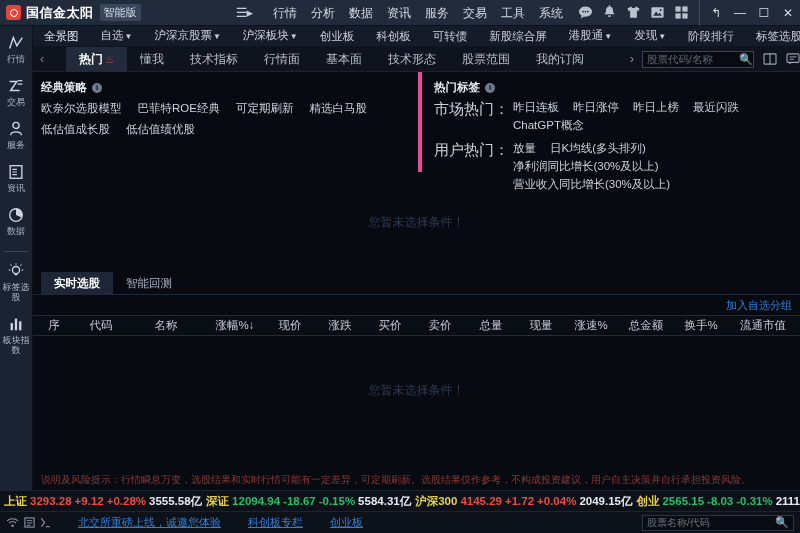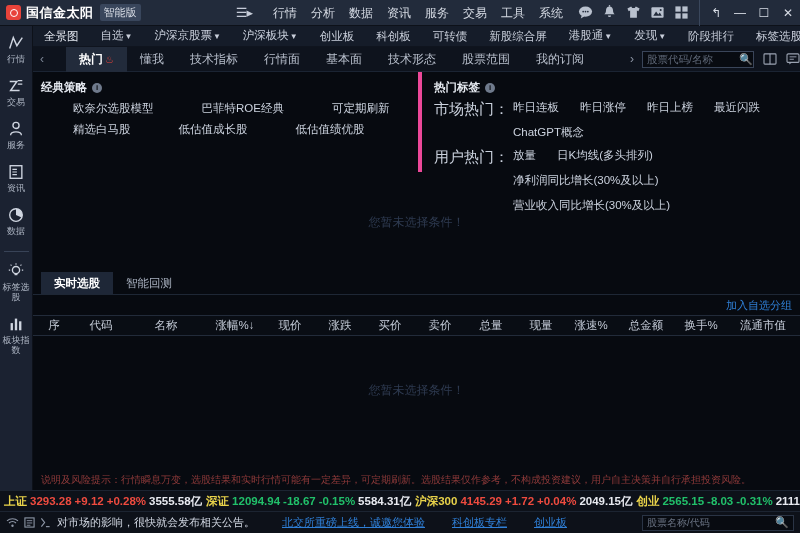--- a/index.html
+++ b/index.html
@@ -91,24 +91,24 @@
   }
   .strategy-area{ position:relative; height:100px; display:flex; }
   .col-left{ width:385px; padding:8px 0 0 8px; position:relative;}
   .col-right{ flex:1; padding:8px 0 0 12px; border-left:4px solid #ec4899; position:relative;}
   .sec-title{ color:#e6eaf1; font-size:11.5px; font-weight:bold; display:flex; align-items:center; gap:5px;}
   .info-i{
     display:inline-block;width:10px;height:10px;border-radius:50%;
     background:#6f7a8c;color:#0a0d14;font-size:8px;line-height:10px;text-align:center;font-weight:bold;
   }
   .chiprow{ display:flex; flex-wrap:wrap; margin-top:6px; }
-  .chip{ color:#cbd2de; font-size:11.5px; margin-right:16px; margin-bottom:6px; white-space:nowrap;margin-left:32px;}
+  .chip{ color:#cbd2de; font-size:11.5px; margin-right:16px; margin-bottom:6px; white-space:nowrap;}
   .taglabel{ color:#cbd2de; font-size:15px; white-space:nowrap; padding-right:4px; }
   .tagline{ display:flex; align-items:flex-start; margin-top:5px; }
-  .tagvals{ display:flex; flex-wrap:wrap;gap:7px; }
+  .tagvals{ display:flex; flex-wrap:wrap; }
   .tagval{ color:#cbd2de; font-size:11.5px; margin-right:14px; white-space:nowrap; margin-bottom:3px;}
 
   .empty-big{
     height:100px; display:flex;align-items:center;justify-content:center;
     color:#2e3a50; font-size:12px;
   }
 
   
   .restabs{ display:flex; align-items:flex-end; height:23px; border-bottom:1px solid #1e2735; padding-left:8px;}
   .restab{ color:#aab2c1; font-size:11.5px; padding:0 13px; line-height:22px;}
@@ -428,21 +428,20 @@
         <circle cx="7" cy="9.6" r="1.3" fill="#8d96a6"></circle>
       </svg>
     <svg width="11" height="11" style="margin-left:5px" viewBox="0 0 12 12">
         <rect x="1" y="1" width="10" height="10" stroke="#8d96a6" stroke-width="1.2" fill="none"></rect>
         <path d="M3 4h6 M3 6.5h6 M3 9h4" stroke="#8d96a6" stroke-width="1"></path>
       </svg>
     <svg width="11" height="11" style="margin-left:5px" viewBox="0 0 12 12">
         <path d="M1.5 1.5 L5 6 L1.5 10.5" stroke="#8d96a6" stroke-width="1.3" fill="none"></path>
         <path d="M6.5 10.5h4" stroke="#8d96a6" stroke-width="1.3"></path>
       </svg>
-    <span class="st-msg">对市场的影响，很快就会发布相关公告。</span>
     <span class="st-link">北交所重磅上线，诚邀您体验</span>
     <span class="st-link">科创板专栏</span>
     <span class="st-link">创业板</span>
     <span class="st-spacer"></span>
     <div class="st-search">
       <input type="text" placeholder="股票名称/代码" style="">
       <span class="mag">🔍</span>
     </div>
   </div>
 

